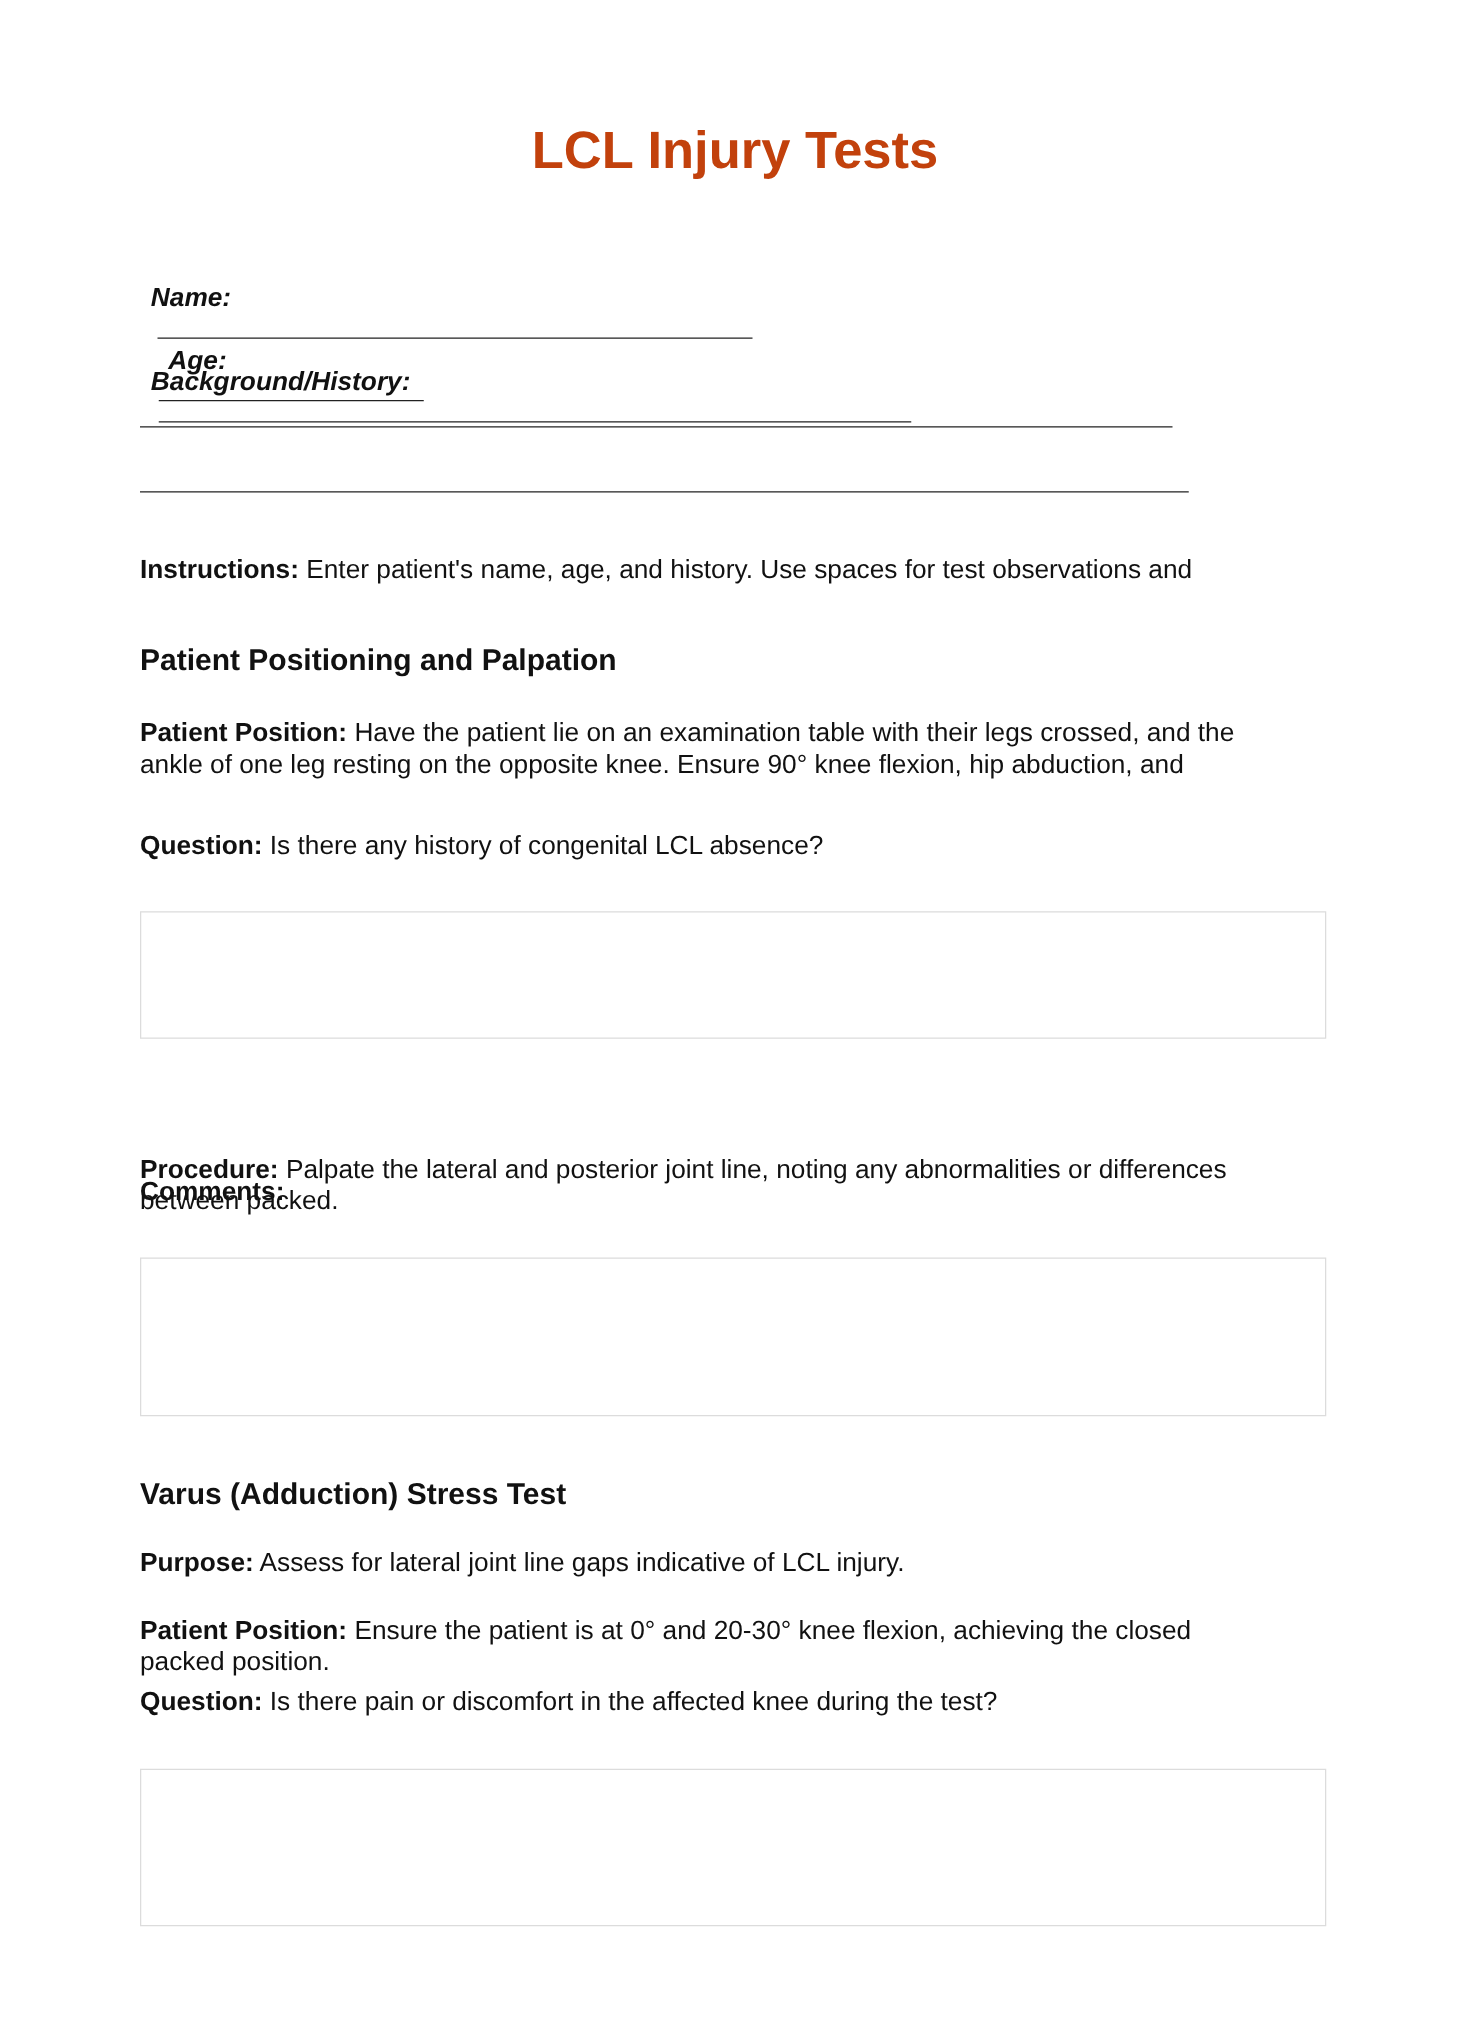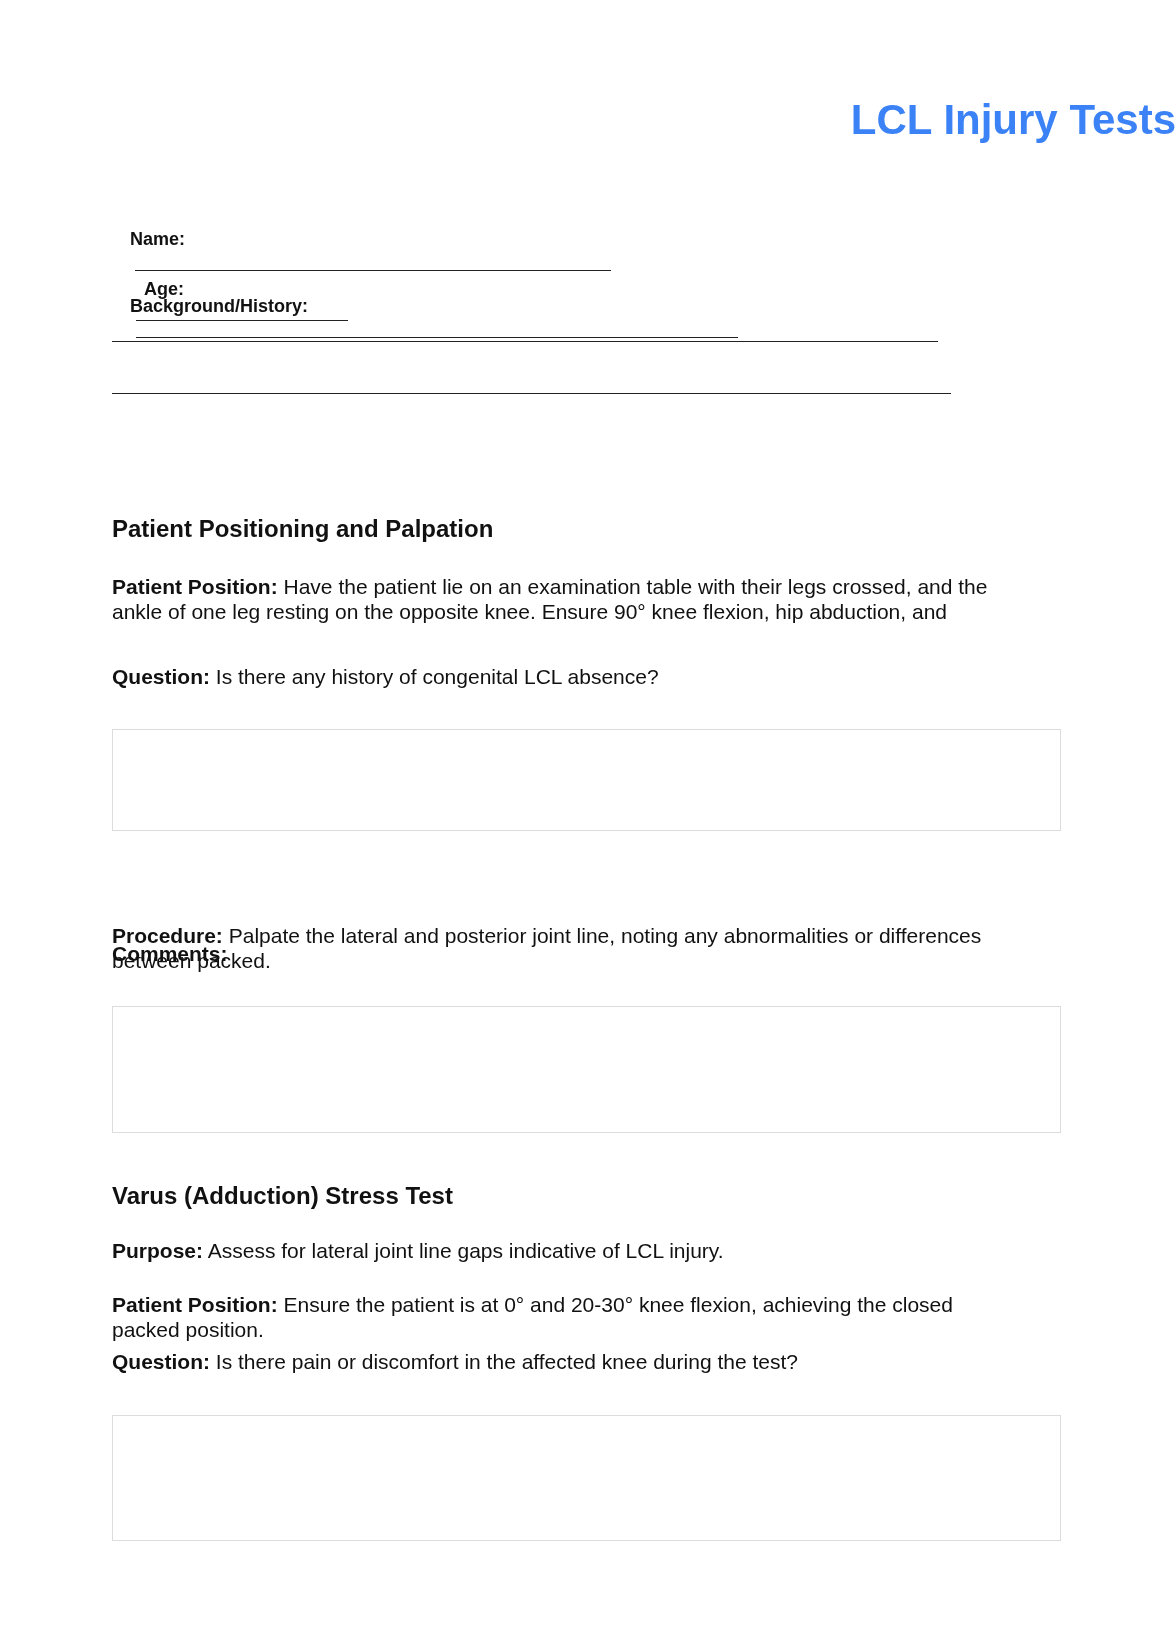--- a/index.html
+++ b/index.html
@@ -12,32 +12,33 @@
     height: 1630px;
     position: relative;
     overflow: hidden;
     font-family: "Liberation Sans", sans-serif;
     color: #111111;
   }
   .title {
     position: absolute;
     left: 0; width: 1176px;
     top: 95px;
-    text-align: right;
+    text-align: center;
     font-size: 42px;
     font-weight: bold;
     line-height: 50px;
-    color: #3b82f6;
+    color: #c2410c;
   }
   .field-row {
     position: absolute;
-    left: 120px;
-    font-size: 18px;
+    left: 109px;
+    font-size: 21px;
     line-height: 24px;
     white-space: pre;
+    font-style: italic;
   }
   .label-bold { font-weight: bold; }
   .blank {
     display: inline-block;
     border-bottom: 1.6px solid #222;
     height: 19px;
     vertical-align: baseline;
   }
   .blank-line {
     position: absolute;
@@ -85,20 +86,21 @@
 </div>
 
 <div class="field-row" style="top:270px;">
   <span class="label-bold">Background/History:</span>
   <span class="blank" style="width:602px; margin-left:6px;"></span>
 </div>
 <div class="blank-line" style="top:341px; width:826px;"></div>
 <div class="blank-line" style="top:393px; width:839px;"></div>
 
 <div class="para" style="top:443px;">
+  <span class="line"><span class="label-bold">Instructions:</span><span> Enter patient's name, age, and history. Use spaces for test observations and</span></span>
 </div>
 
 <div class="section-heading" style="top:515px;">Patient Positioning and Palpation</div>
 
 <div class="para" style="top:574px;">
   <span class="line"><span class="label-bold">Patient Position:</span><span> Have the patient lie on an examination table with their legs crossed, and the</span></span>
   <span class="line">ankle of one leg resting on the opposite knee. Ensure 90° knee flexion, hip abduction, and</span>
 </div>
 
 <div class="para" style="top:664px;">

